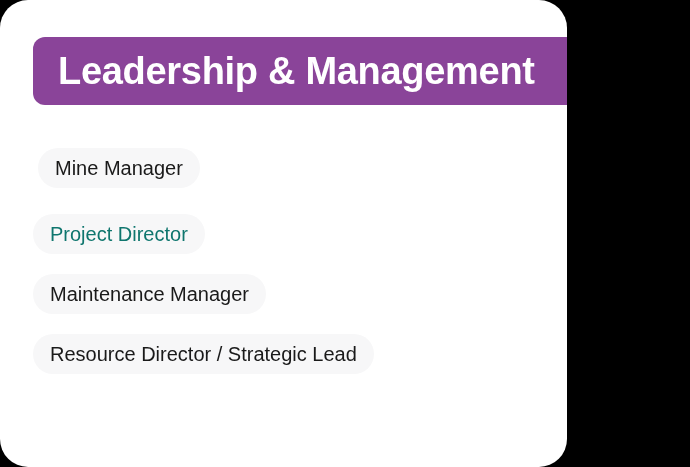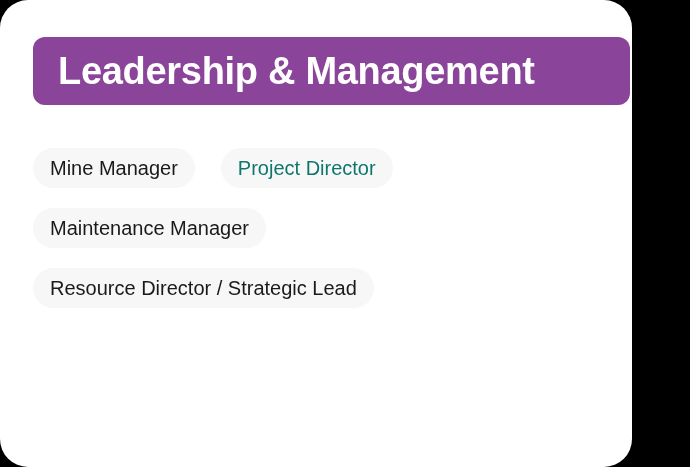--- a/index.html
+++ b/index.html
@@ -12,21 +12,21 @@
     width: 690px;
     height: 467px;
     overflow: hidden;
     font-family: "Liberation Sans", sans-serif;
     -webkit-font-smoothing: antialiased;
   }
 
   .card {
     position: relative;
     box-sizing: border-box;
-    width: 632px;
+    width: 567px;
     height: 467px;
     background: #ffffff;
     border-radius: 28px;
     overflow: hidden;
     padding: 37px 33px 0 33px;
   }
 
   .category-banner {
     box-sizing: border-box;
     width: 597px;
@@ -49,20 +49,21 @@
   .roles-area {
     margin-top: 43px;
     display: flex;
     flex-direction: column;
     align-items: flex-start;
     gap: 20px;
   }
 
   .role-row {
     display: flex;
+    flex-direction: column;
     align-items: center;
     gap: 26px;
   }
 
   .role-chip {
     box-sizing: border-box;
     display: inline-flex;
     align-items: center;
     justify-content: center;
     height: 40px;

